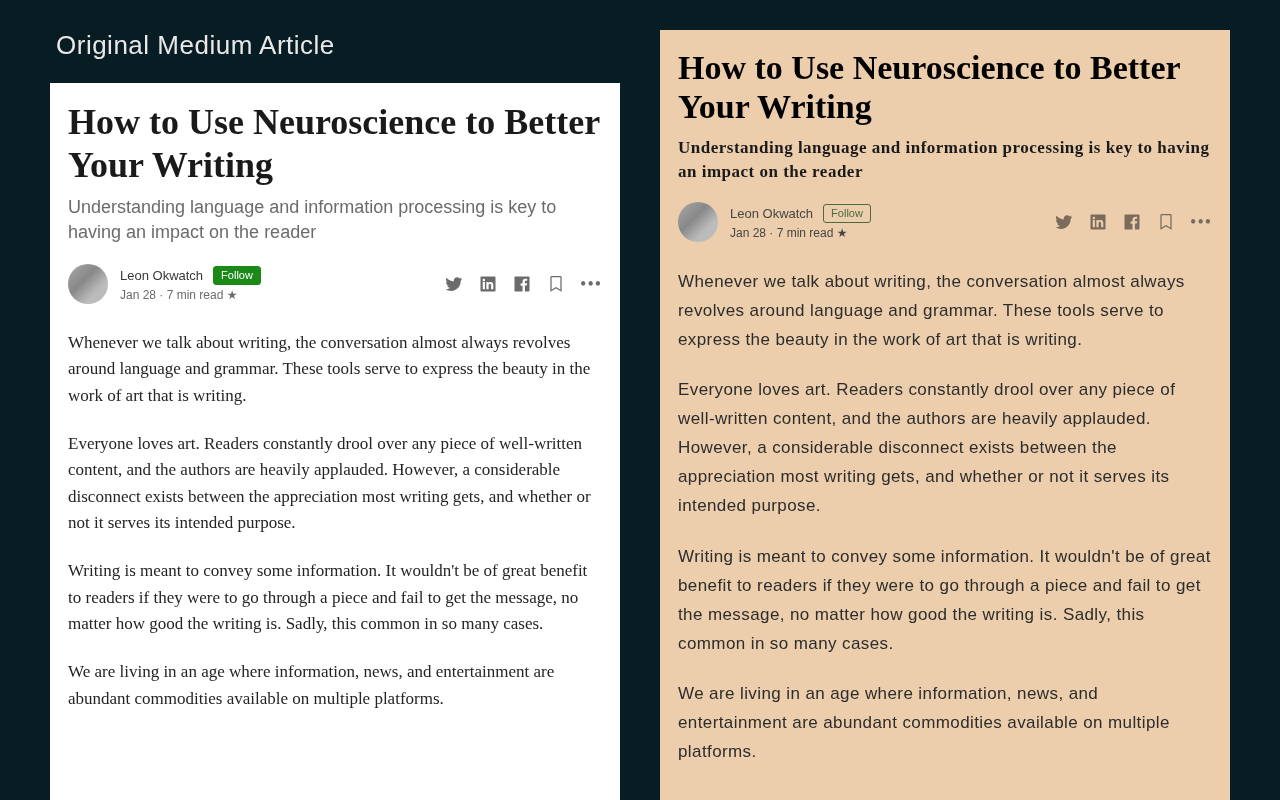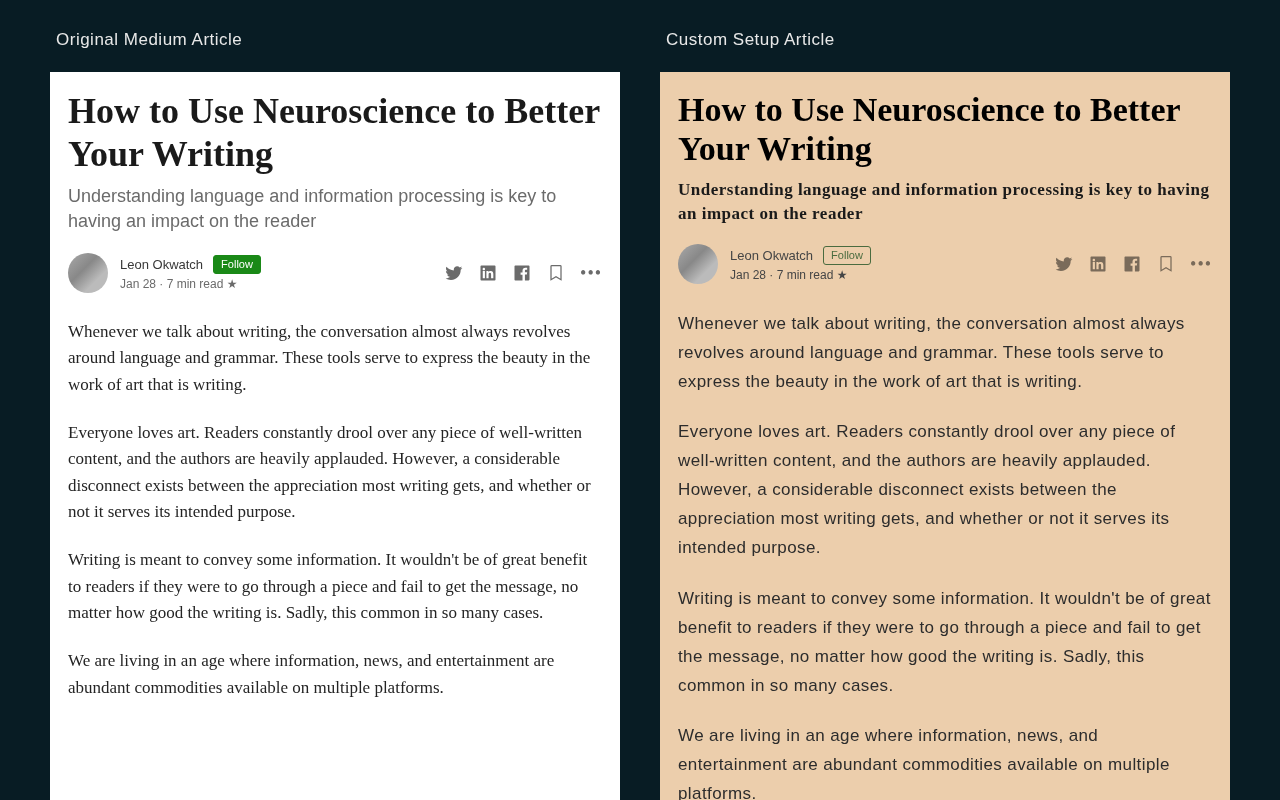--- a/index.html
+++ b/index.html
@@ -1,18 +1,18 @@
 <!DOCTYPE html>
 <html><head>
 <meta charset="utf-8">
 <style>
   html,body{margin:0;padding:0;width:1280px;height:800px;background:#081c24;font-family:Georgia,'Times New Roman',serif;overflow:hidden;}
   .wrap{display:flex;gap:40px;padding:30px 50px 0 50px;box-sizing:border-box;width:100%;height:100%;}
   .col{flex:1;display:flex;flex-direction:column;min-width:0;}
-  .col-label{color:#e8e8e8;font-size:17px;font-weight:300;margin:0 0 22px 6px;font-family:'Segoe UI Light','Helvetica Neue',Arial,sans-serif;letter-spacing:0.5px;}
+  .col-label{color:#e8e8e8;font-size:26px;font-weight:300;margin:0 0 22px 6px;font-family:'Segoe UI Light','Helvetica Neue',Arial,sans-serif;letter-spacing:0.5px;}
   .article{flex:1;overflow:hidden;padding:18px 18px 16px 18px;box-sizing:border-box;}
   .orig{background:#ffffff;color:#242424;}
   .custom{background:#ecceac;color:#1c1c1c;}
   .orig .title{font-family:Georgia,serif;font-size:36px;font-weight:600;line-height:1.2;margin:0 0 8px 0;color:#1a1a1a;}
   .custom .title{font-family:'Bookman Old Style',Georgia,serif;font-size:34px;font-weight:700;line-height:1.15;margin:0 0 10px 0;color:#000;}
   .orig .subtitle{font-family:-apple-system,'Segoe UI',Helvetica,Arial,sans-serif;font-size:18px;color:#6b6b6b;line-height:1.35;margin:0 0 20px 0;}
   .custom .subtitle{font-family:'Bookman Old Style',Georgia,serif;font-size:17px;font-weight:700;color:#1a1a1a;line-height:1.4;margin:0 0 18px 0;letter-spacing:0.5px;}
   .meta-row{display:flex;align-items:center;justify-content:space-between;margin-bottom:26px;}
   .meta-left{display:flex;align-items:center;gap:12px;}
   .avatar{width:40px;height:40px;border-radius:50%;background:linear-gradient(135deg,#aaa 0%,#888 40%,#bbb 70%);flex-shrink:0;}
@@ -79,21 +79,20 @@
       <div class="body">
         <p>Whenever we talk about writing, the conversation almost always revolves around language and grammar. These tools serve to express the beauty in the work of art that is writing.</p>
         <p>Everyone loves art. Readers constantly drool over any piece of well-written content, and the authors are heavily applauded. However, a considerable disconnect exists between the appreciation most writing gets, and whether or not it serves its intended purpose.</p>
         <p>Writing is meant to convey some information. It wouldn't be of great benefit to readers if they were to go through a piece and fail to get the message, no matter how good the writing is. Sadly, this common in so many cases.</p>
         <p>We are living in an age where information, news, and entertainment are abundant commodities available on multiple platforms.</p>
       </div>
     </div>
   </div>
 
   <div class="col">
-    <div class="col-label">Custom Setup Article</div>
     <div class="article custom">
       <h1 class="title">How to Use Neuroscience to Better Your Writing</h1>
       <div class="subtitle">Understanding language and information processing is key to having an impact on the reader</div>
       <div class="meta-row">
         <div class="meta-left">
           <div class="avatar"></div>
           <div class="meta-text">
             <div class="author-line">
               <span>Leon Okwatch</span>
               <span class="follow">Follow</span>

